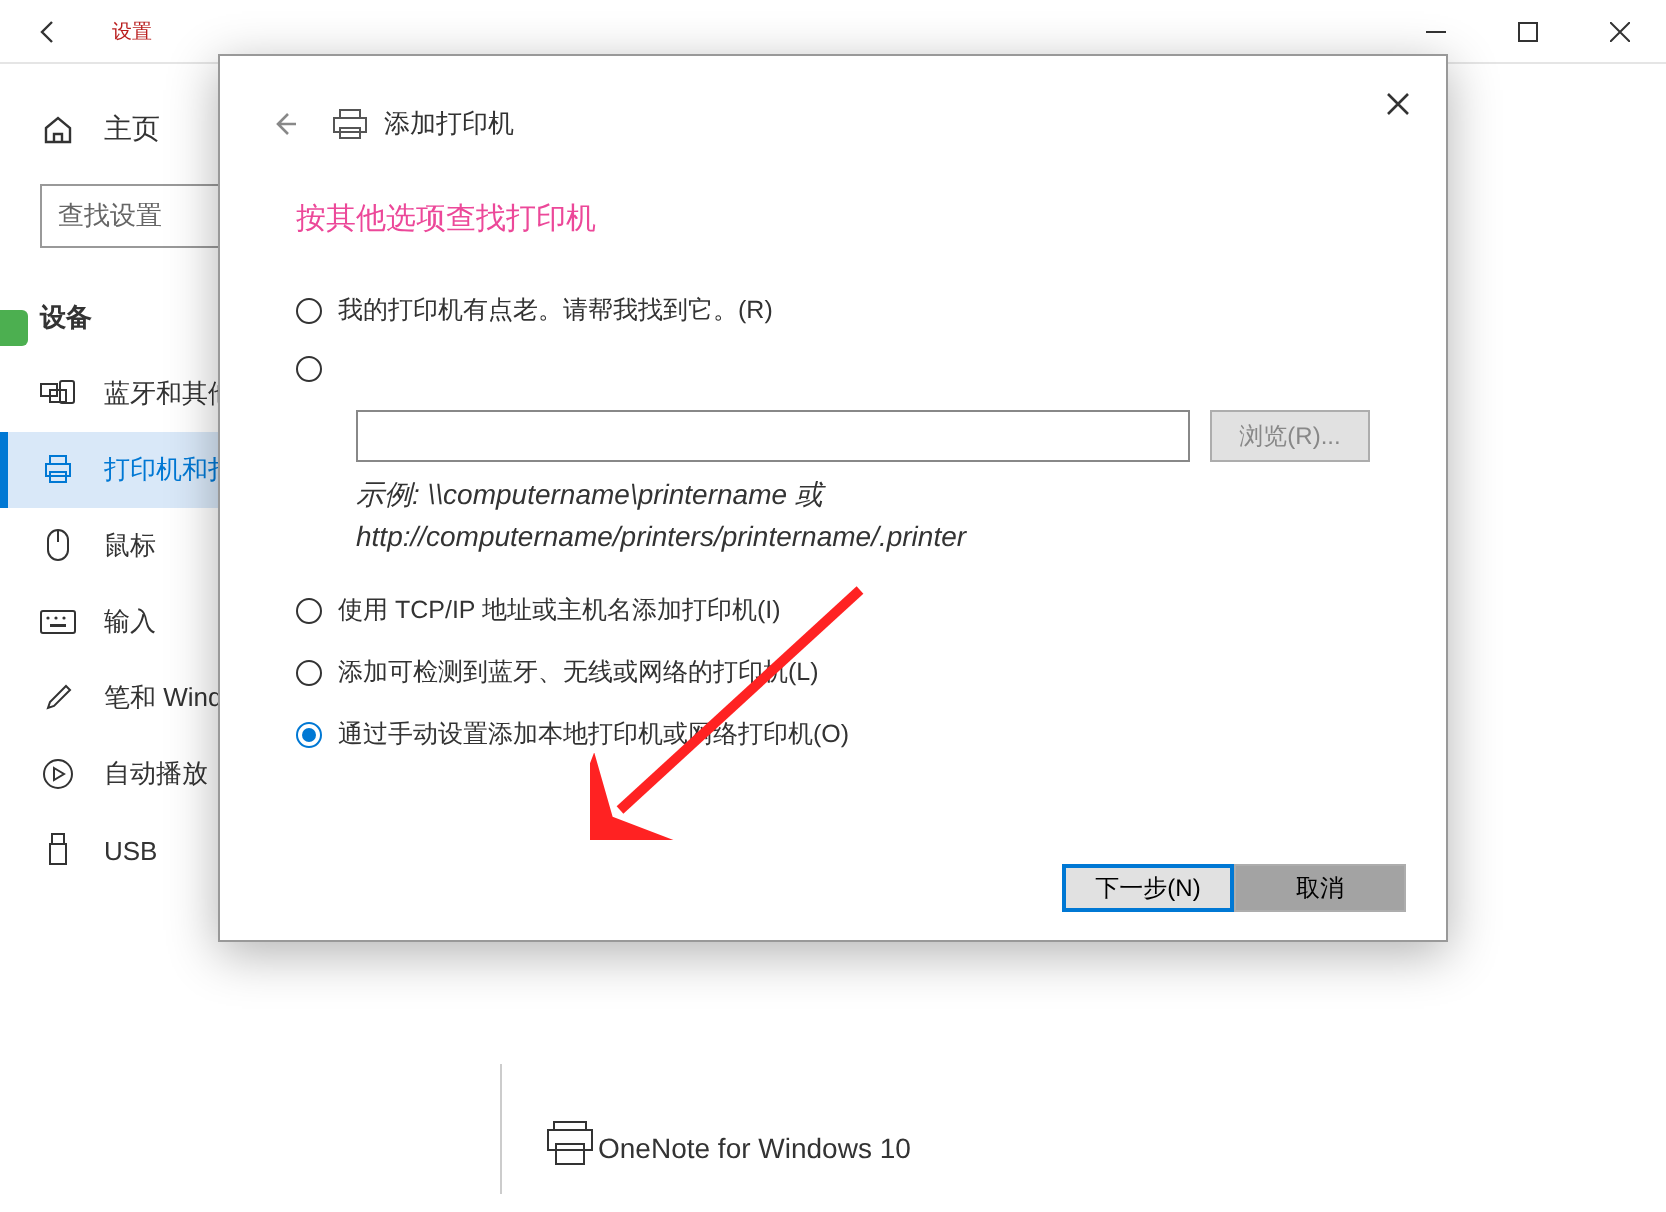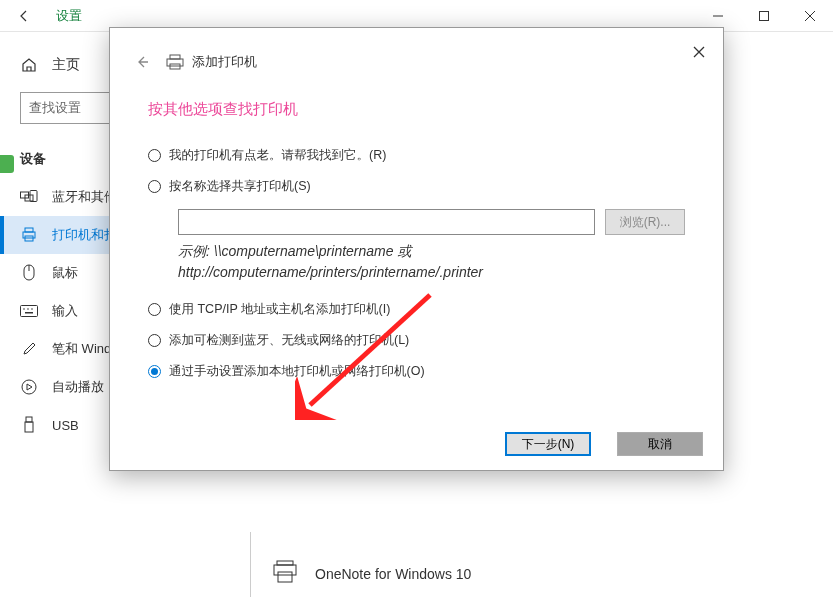--- a/index.html
+++ b/index.html
@@ -1,52 +1,52 @@
 <!DOCTYPE html>
 <html><head>
   <meta charset="utf-8">
   <style>
     * { margin: 0; padding: 0; box-sizing: border-box; font-family: "Microsoft YaHei", "Segoe UI", sans-serif; }
     body { width: 833px; height: 606px; background: #fff; overflow: hidden; position: relative; }
     
     .titlebar { height: 32px; display: flex; align-items: center; border-bottom: 1px solid #e5e5e5; }
     .titlebar .back { width: 48px; height: 32px; display: flex; align-items: center; justify-content: center; color: #333; }
-    .titlebar .title { font-size: 13px; color: #15803d; margin-left: 8px; }
+    .titlebar .title { font-size: 10px; color: #b91c1c; margin-left: 8px; }
     .titlebar .spacer { flex: 1; }
     .winbtn { width: 46px; height: 32px; display: flex; align-items: center; justify-content: center; color: #333; }
     
     .main { display: flex; height: calc(100% - 32px); }
     .sidebar { width: 220px; padding: 16px 0 0 0; border-right: 1px solid transparent; overflow: hidden; }
     .home-row { display: flex; align-items: center; padding: 8px 20px; font-size: 14px; color: #333; gap: 14px; }
     .search-box { margin: 10px 20px; border: 1px solid #999; height: 32px; display: flex; align-items: center; padding: 0 8px; font-size: 13px; color: #666; position: relative; }
     .section-title { font-size: 13px; font-weight: 600; padding: 16px 20px 10px; color: #333; }
     .nav-item { display: flex; align-items: center; padding: 10px 20px; font-size: 13px; color: #333; gap: 14px; white-space: nowrap; }
     .nav-item.active { background: #d9e8f8; position: relative; }
     .nav-item.active::before { content: ''; position: absolute; left: 0; top: 0; bottom: 0; width: 4px; background: #0078d4; }
     .nav-icon { width: 18px; height: 18px; flex-shrink: 0; display: flex; align-items: center; justify-content: center; }
     
     .content { flex: 1; padding: 20px 0 0 40px; overflow: hidden; }
-    .printer-row { display: flex; align-items: center; gap: 16px; padding: 8px 0; font-size: 14px; color: #333; }
+    .printer-row { display: flex; align-items: center; padding: 8px 0; font-size: 14px; color: #333; }
     
     .modal { position: absolute; left: 109px; top: 27px; width: 615px; height: 444px; background: #fff; border: 1px solid #999; box-shadow: 0 6px 24px rgba(0,0,0,0.3); }
     .modal-close { position: absolute; right: 8px; top: 8px; width: 32px; height: 32px; display: flex; align-items: center; justify-content: center; font-size: 14px; color: #333; cursor: pointer; }
     .modal-header { display: flex; align-items: center; padding: 22px 20px 10px 20px; gap: 12px; }
     .modal-back { width: 24px; height: 24px; display: flex; align-items: center; justify-content: center; color: #666; }
     .modal-title { font-size: 13px; color: #333; display: flex; align-items: center; gap: 8px; }
     .modal-body { padding: 16px 38px 0 38px; }
     .modal-heading { color: #ec4899; font-size: 15px; margin-bottom: 28px; }
     .radio-row { display: flex; align-items: center; gap: 8px; margin-bottom: 14px; font-size: 12.5px; color: #333; }
     .radio { width: 13px; height: 13px; border: 1px solid #333; border-radius: 50%; display: inline-flex; align-items: center; justify-content: center; flex-shrink: 0; }
     .radio.checked { border-color: #0078d4; }
     .radio.checked::after { content: ''; width: 7px; height: 7px; background: #0078d4; border-radius: 50%; }
     .share-input { display: flex; gap: 10px; margin: 6px 0 4px 30px; }
     .share-input input { flex: 1; height: 26px; border: 1px solid #888; padding: 0 6px; font-size: 12px; }
     .browse-btn { width: 80px; height: 26px; background: #e1e1e1; border: 1px solid #adadad; font-size: 12px; color: #888; }
     .example-text { font-size: 14px; color: #333; margin: 6px 0 18px 30px; line-height: 1.5; font-style: italic; }
-    .modal-footer { position: absolute; bottom: 14px; right: 20px; display: flex; gap: 26px; }
+    .modal-footer { position: absolute; bottom: 14px; right: 20px; display: flex; gap: 0; }
     .footer-btn { width: 86px; height: 24px; font-size: 12px; border: 1px solid #adadad; background: #a3a3a3; }
     .footer-btn.primary { border: 2px solid #0078d4; background: #e1e1e1; }
     
     .arrow-annotation { position: absolute; left: 295px; top: 290px; width: 140px; height: 130px; pointer-events: none; z-index: 100; }
     
     .edge-tab { position: absolute; left: 0; top: 155px; width: 14px; height: 18px; background: #4caf50; border-radius: 0 3px 3px 0; }
   </style>
 </head>
 <body>
 
@@ -203,21 +203,20 @@
   </div>
   <div class="modal-body">
     <div class="modal-heading">按其他选项查找打印机</div>
 
     <div class="radio-row">
       <span class="radio"></span>
       <span>我的打印机有点老。请帮我找到它。(R)</span>
     </div>
     <div class="radio-row">
       <span class="radio"></span>
-      <span>按名称选择共享打印机(S)</span>
     </div>
     <div class="share-input">
       <input type="text" style="">
       <button class="browse-btn">浏览(R)...</button>
     </div>
     <div class="example-text">
       <span>示例: \\computername\printername 或</span><br>
       <span>http://computername/printers/printername/.printer</span>
     </div>
     <div class="radio-row">

